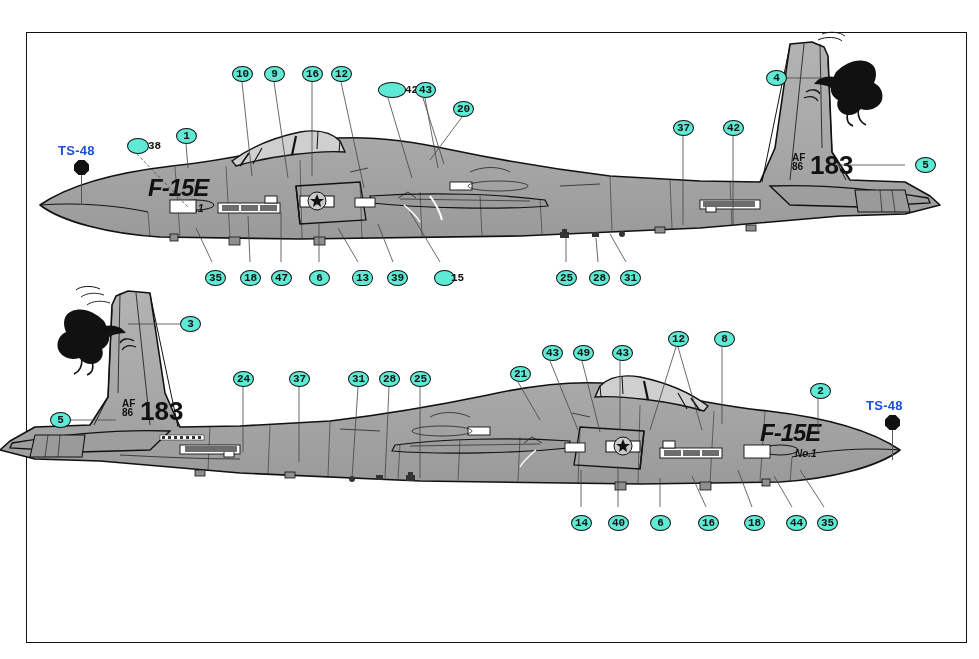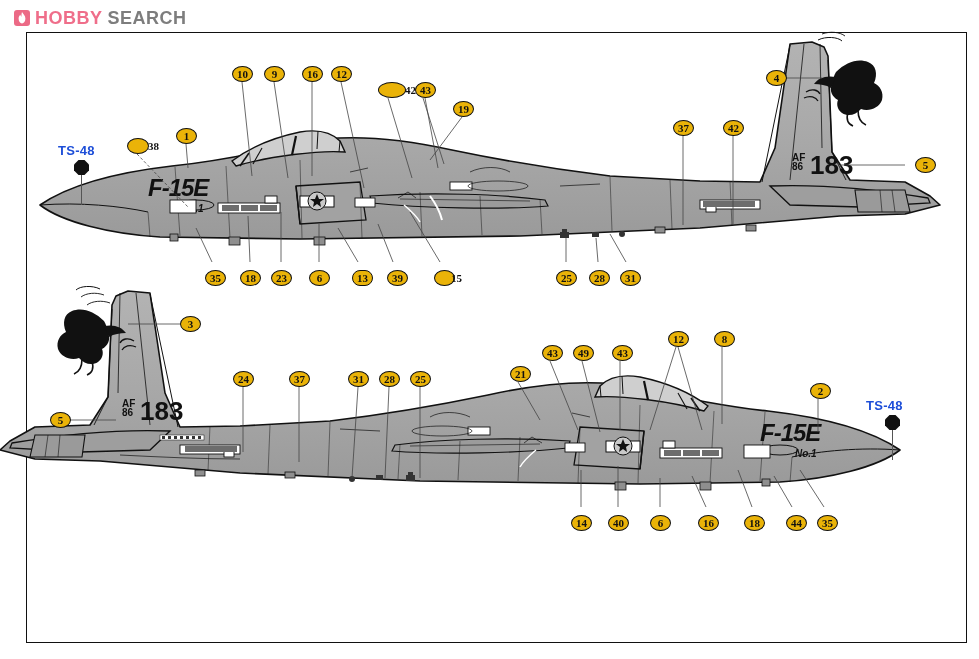--- a/index.html
+++ b/index.html
@@ -23,23 +23,23 @@
 
   
   .frame {
     position:absolute; left:26px; top:32px; width:941px; height:611px;
     border:1.5px solid #111; background:#ffffff;
   }
 
   
   .callout {
     position:absolute; width:21px; height:16px; border:1.2px solid #111;
-    border-radius:50%; background:#eab308; color:#111;
+    border-radius:50%; background:#5eead4; color:#111;
     font-size:11px; font-weight:bold; line-height:14px; text-align:center;
-    font-family:Liberation Serif, serif;
+    font-family:Liberation Mono, monospace;
   }
 
   
   .ts-label { position:absolute; font-size:13px; font-weight:bold; color:#1d4ed8; letter-spacing:0.3px; }
   .ts-dot {
     position:absolute; width:15px; height:15px; background:#111;
     clip-path: polygon(30% 0%, 70% 0%, 100% 30%, 100% 70%, 70% 100%, 30% 100%, 0% 70%, 0% 30%);
   }
   .ts-stem { position:absolute; width:1px; background:#555; }
 
@@ -56,29 +56,20 @@
     border-radius:50%; font-size:10px; line-height:13px; text-align:center;
     font-family:"Liberation Serif", serif; font-weight:bold; vertical-align:-2px;
   }
   .note-row { display:flex; align-items:center; gap:1px; font-size:12px; white-space:nowrap; }
 </style>
 </head>
 <body>
 
 <div id="page">
 
-  <div class="logo-bar">
-    <span class="logo-mark">
-      <svg width="10" height="12" viewBox="0 0 10 12" aria-hidden="true">
-        <path d="M5 0 C6.2 2.4 8.4 3.4 8.4 6.6 C8.4 9.4 6.9 11.6 5 11.6 C3.1 11.6 1.6 9.4 1.6 6.6 C1.6 4.6 2.6 3.9 3.2 2.6 C3.5 3.8 4.1 4.2 4.3 5 C4.6 3.2 4.4 1.7 5 0 Z" fill="#ffffff"></path>
-      </svg>
-    </span>
-    <span class="logo-hobby">HOBBY</span>
-    <span class="logo-search">SEARCH</span>
-  </div>
 
   <div class="frame"></div>
 
   <div class="plane" style="left:0px; top:0px;">
     <svg width="979" height="340" viewBox="0 0 979 340">
       <defs>
         <linearGradient id="fuse1" x1="0" y1="0" x2="0" y2="1">
           <stop offset="0%" stop-color="#b3b3b3"></stop>
           <stop offset="55%" stop-color="#a7a7a7"></stop>
           <stop offset="100%" stop-color="#9a9a9a"></stop>
@@ -431,30 +422,30 @@
     </g>
   </svg>
 
   <div id="callouts">
       <div class="callout" style="left: 232px; top: 66px;">10</div>
       <div class="callout" style="left: 264px; top: 66px;">9</div>
       <div class="callout" style="left: 302px; top: 66px;">16</div>
       <div class="callout" style="left: 331px; top: 66px;">12</div>
       <div class="callout" style="left: 378px; top: 82px; padding-left: 26px;">42</div>
       <div class="callout" style="left: 415px; top: 82px;">43</div>
-      <div class="callout" style="left: 453px; top: 101px;">19</div>
+      <div class="callout" style="left: 453px; top: 101px;">20</div>
       <div class="callout" style="left: 176px; top: 128px;">1</div>
       <div class="callout" style="left: 127px; top: 138px; padding-left: 20px;">38</div>
       <div class="callout" style="left: 673px; top: 120px;">37</div>
       <div class="callout" style="left: 723px; top: 120px;">42</div>
       <div class="callout" style="left: 766px; top: 70px;">4</div>
       <div class="callout" style="left: 915px; top: 157px;">5</div>
       <div class="callout" style="left: 205px; top: 270px;">35</div>
       <div class="callout" style="left: 240px; top: 270px;">18</div>
-      <div class="callout" style="left: 271px; top: 270px;">23</div>
+      <div class="callout" style="left: 271px; top: 270px;">47</div>
       <div class="callout" style="left: 309px; top: 270px;">6</div>
       <div class="callout" style="left: 352px; top: 270px; border-radius: 8px;">13</div>
       <div class="callout" style="left: 387px; top: 270px;">39</div>
       <div class="callout" style="left: 434px; top: 270px; padding-left: 16px;">15</div>
       <div class="callout" style="left: 556px; top: 270px;">25</div>
       <div class="callout" style="left: 589px; top: 270px;">28</div>
       <div class="callout" style="left: 620px; top: 270px;">31</div>
       <div class="callout" style="left: 180px; top: 316px;">3</div>
       <div class="callout" style="left: 50px; top: 412px;">5</div>
       <div class="callout" style="left: 233px; top: 371px;">24</div>

